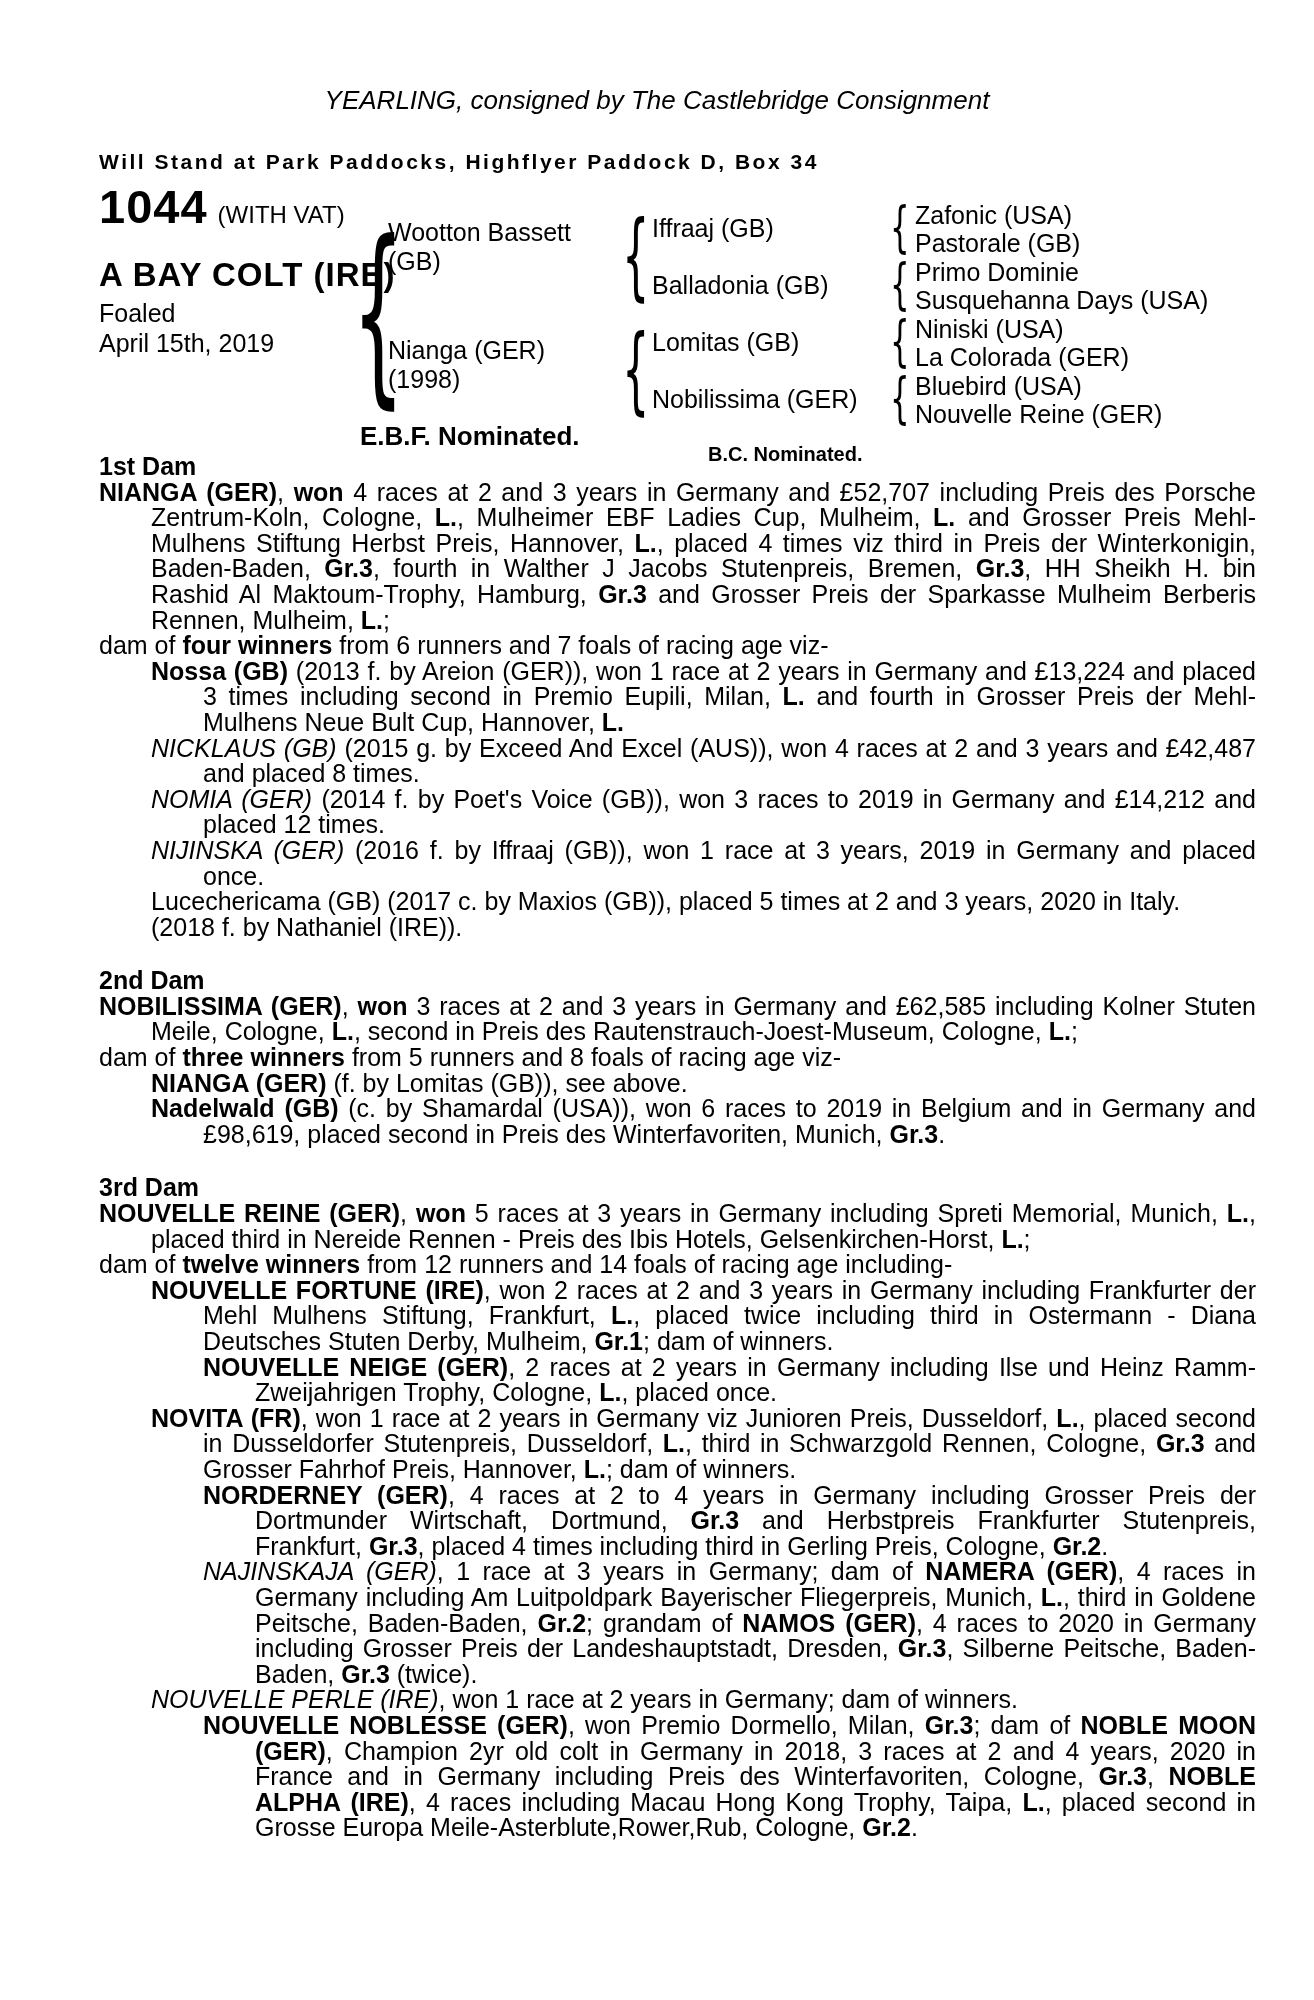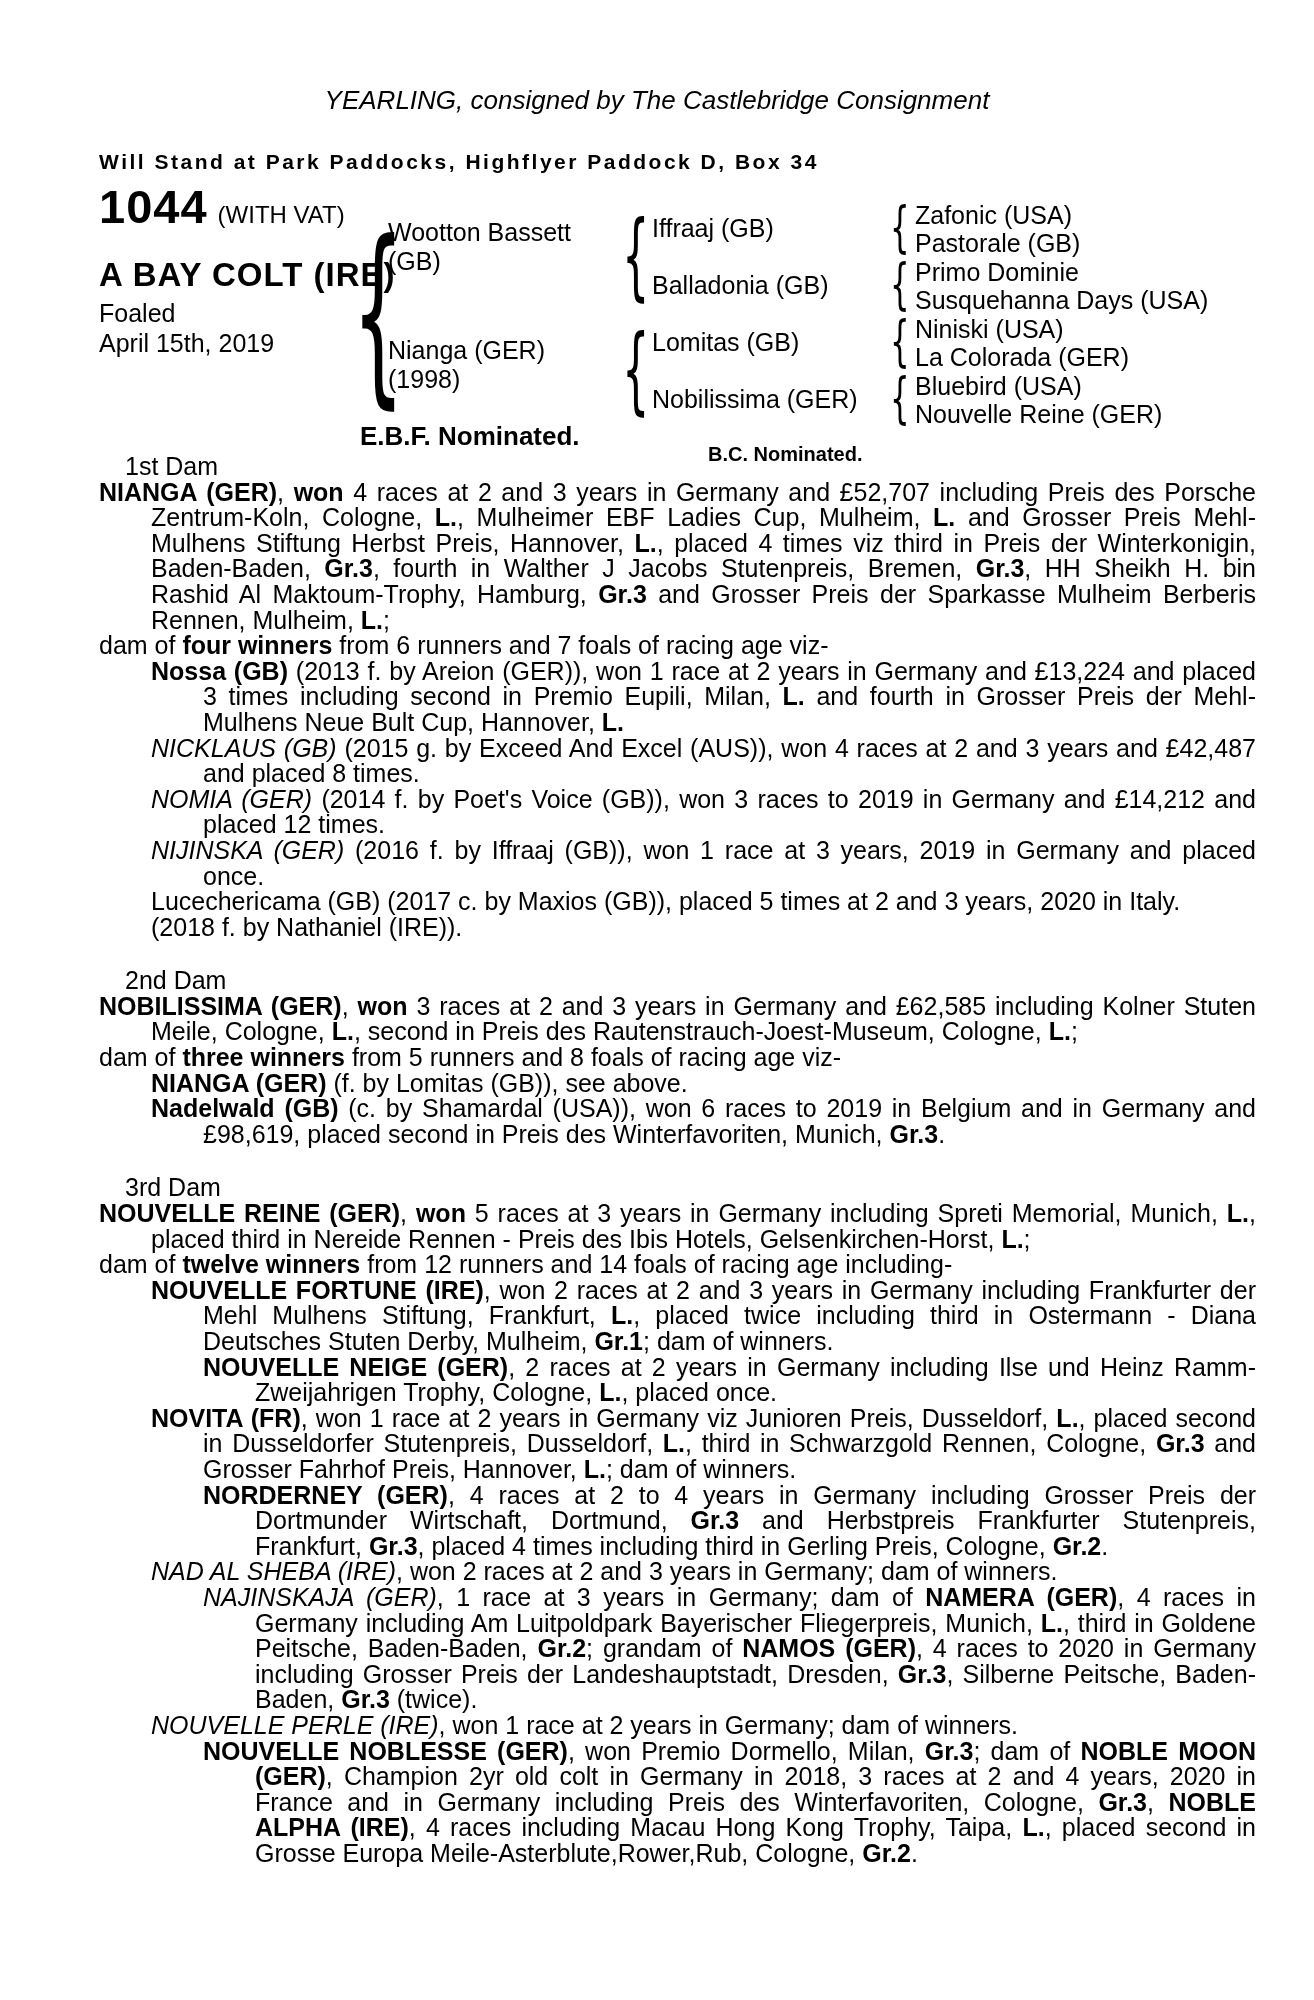--- a/index.html
+++ b/index.html
@@ -37,21 +37,21 @@
   .brace-c2   { left:622px; top:127px; font-size:72px;  line-height:100px; transform:scale(0.60,1.30); }
   .brace-d0   { left:890px; top:6px;   font-size:44px;  line-height:58px;  transform:scale(0.70,1.25); }
   .brace-d1   { left:890px; top:63px;  font-size:44px;  line-height:58px;  transform:scale(0.70,1.25); }
   .brace-d2   { left:890px; top:120px; font-size:44px;  line-height:58px;  transform:scale(0.70,1.25); }
   .brace-d3   { left:890px; top:177px; font-size:44px;  line-height:58px;  transform:scale(0.70,1.25); }
   .nom-ebf { left:360px; top:230px; font-weight:bold; font-size:26px; }
   .nom-bc  { left:708px; top:230px; font-weight:bold; font-size:20px;margin-top:18px; }
 
   
   .bodytext { width:1157px; margin-left:99px; font-size:25px; line-height:25.6px; text-align:justify; }
-  .dam-heading { font-weight:normal;margin-left:26px; }
+  .dam-heading { font-weight:bold; }
   .dam-heading + * { margin-top:0; }
   .bodytext > .dam-heading:not(:first-child) { margin-top:28px; }
   .para { margin:0; }
   .ind-dam  { padding-left:52px;  text-indent:-52px; }
   .ind-off1 { padding-left:104px; text-indent:-52px; }
   .ind-off2 { padding-left:156px; text-indent:-52px; }
   .b { font-weight:bold; }
   .i { font-style:italic; }
 </style>
 </head>
@@ -123,19 +123,18 @@
       <p class="para ind-dam"><span>dam of </span><span class="b">three winners</span><span> from 5 runners and 8 foals of racing age viz-</span></p>
       <p class="para ind-off1"><span class="b">NIANGA (GER)</span><span> (f. by Lomitas (GB)), see above.</span></p>
       <p class="para ind-off1"><span class="b">Nadelwald (GB)</span><span> (c. by Shamardal (USA)), won 6 races to 2019 in Belgium and in Germany and £98,619, placed second in Preis des Winterfavoriten, Munich, </span><span class="b">Gr.3</span><span>.</span></p>
       <div class="dam-heading">3rd Dam</div>
       <p class="para ind-dam"><span class="b">NOUVELLE REINE (GER)</span><span>, </span><span class="b">won</span><span> 5 races at 3 years in Germany including Spreti Memorial, Munich, </span><span class="b">L.</span><span>, placed third in Nereide Rennen - Preis des Ibis Hotels, Gelsenkirchen-Horst, </span><span class="b">L.</span><span>;</span></p>
       <p class="para ind-dam"><span>dam of </span><span class="b">twelve winners</span><span> from 12 runners and 14 foals of racing age including-</span></p>
       <p class="para ind-off1"><span class="b">NOUVELLE FORTUNE (IRE)</span><span>, won 2 races at 2 and 3 years in Germany including Frankfurter der Mehl Mulhens Stiftung, Frankfurt, </span><span class="b">L.</span><span>, placed twice including third in Ostermann - Diana Deutsches Stuten Derby, Mulheim, </span><span class="b">Gr.1</span><span>; dam of winners.</span></p>
       <p class="para ind-off2"><span class="b">NOUVELLE NEIGE (GER)</span><span>, 2 races at 2 years in Germany including Ilse und Heinz Ramm-Zweijahrigen Trophy, Cologne, </span><span class="b">L.</span><span>, placed once.</span></p>
       <p class="para ind-off1"><span class="b">NOVITA (FR)</span><span>, won 1 race at 2 years in Germany viz Junioren Preis, Dusseldorf, </span><span class="b">L.</span><span>, placed second in Dusseldorfer Stutenpreis, Dusseldorf, </span><span class="b">L.</span><span>, third in Schwarzgold Rennen, Cologne, </span><span class="b">Gr.3</span><span> and Grosser Fahrhof Preis, Hannover, </span><span class="b">L.</span><span>; dam of winners.</span></p>
       <p class="para ind-off2"><span class="b">NORDERNEY (GER)</span><span>, 4 races at 2 to 4 years in Germany including Grosser Preis der Dortmunder Wirtschaft, Dortmund, </span><span class="b">Gr.3</span><span> and Herbstpreis Frankfurter Stutenpreis, Frankfurt, </span><span class="b">Gr.3</span><span>, placed 4 times including third in Gerling Preis, Cologne, </span><span class="b">Gr.2</span><span>.</span></p>
-      <p class="para ind-off1"><span class="i">NAD AL SHEBA (IRE)</span><span>, won 2 races at 2 and 3 years in Germany; dam of winners.</span></p>
       <p class="para ind-off2"><span class="i">NAJINSKAJA (GER)</span><span>, 1 race at 3 years in Germany; dam of </span><span class="b">NAMERA (GER)</span><span>, 4 races in Germany including Am Luitpoldpark Bayerischer Fliegerpreis, Munich, </span><span class="b">L.</span><span>, third in Goldene Peitsche, Baden-Baden, </span><span class="b">Gr.2</span><span>; grandam of </span><span class="b">NAMOS (GER)</span><span>, 4 races to 2020 in Germany including Grosser Preis der Landeshauptstadt, Dresden, </span><span class="b">Gr.3</span><span>, Silberne Peitsche, Baden-Baden, </span><span class="b">Gr.3</span><span> (twice).</span></p>
       <p class="para ind-off1"><span class="i">NOUVELLE PERLE (IRE)</span><span>, won 1 race at 2 years in Germany; dam of winners.</span></p>
       <p class="para ind-off2"><span class="b">NOUVELLE NOBLESSE (GER)</span><span>, won Premio Dormello, Milan, </span><span class="b">Gr.3</span><span>; dam of </span><span class="b">NOBLE MOON (GER)</span><span>, Champion 2yr old colt in Germany in 2018, 3 races at 2 and 4 years, 2020 in France and in Germany including Preis des Winterfavoriten, Cologne, </span><span class="b">Gr.3</span><span>, </span><span class="b">NOBLE ALPHA (IRE)</span><span>, 4 races including Macau Hong Kong Trophy, Taipa, </span><span class="b">L.</span><span>, placed second in Grosse Europa Meile-Asterblute,Rower,Rub, Cologne, </span><span class="b">Gr.2</span><span>.</span></p>
     </div>
 
 </div>
 
 </body></html>

